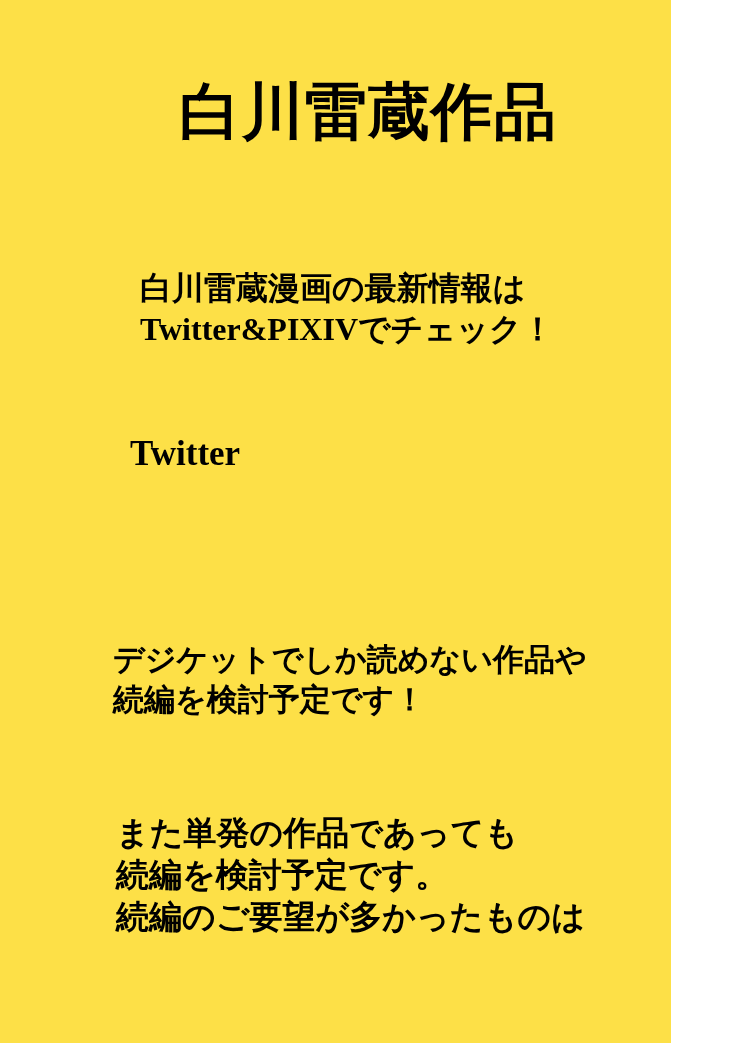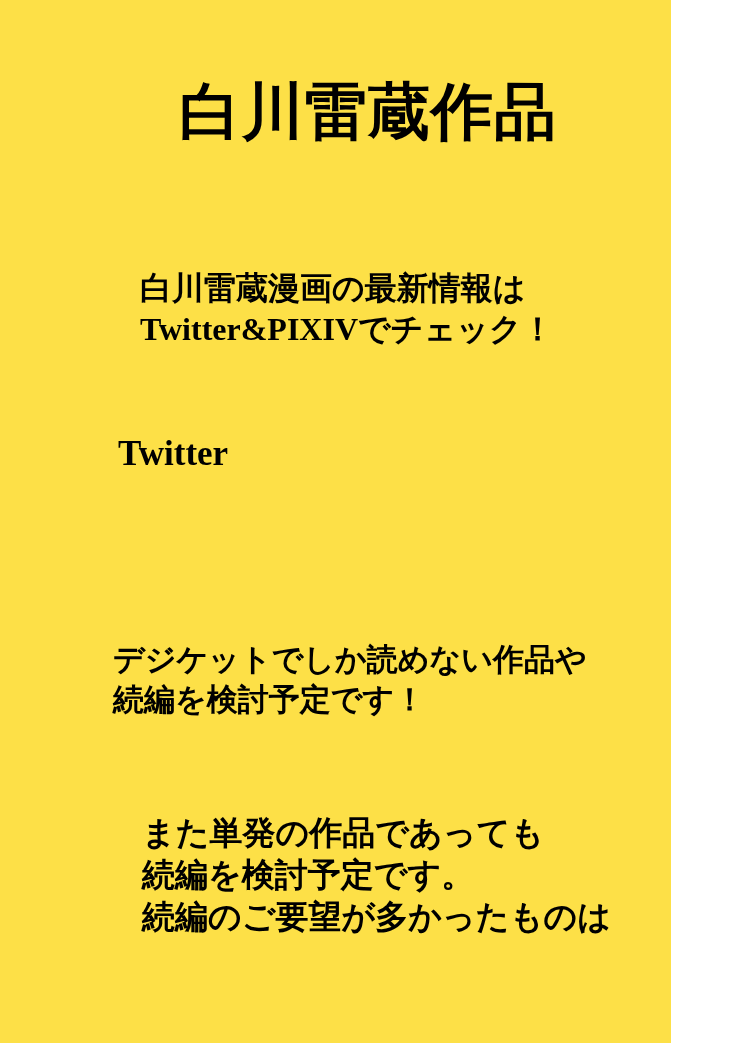--- a/index.html
+++ b/index.html
@@ -57,32 +57,33 @@
     font-size: 35px;
     letter-spacing: 0px;
   }
   .accounts .line {
     display: flex;
   }
   .accounts .k {
     display: inline-block;
     width: 168px;
     flex: 0 0 168px;
+    margin-left: 12px;
   }
   .accounts .v {
     display: inline-block;
   }
   .notice {
     left: 113px;
     top: 640px;
     font-size: 31px;
     letter-spacing: 0px;
   }
   .sequel {
-    left: 142px;
+    left: 116px;
     top: 812px;
     font-size: 33px;
     letter-spacing: 0px;
   }
 </style>
 </head>
 <body>
 
 <div class="page">
 

